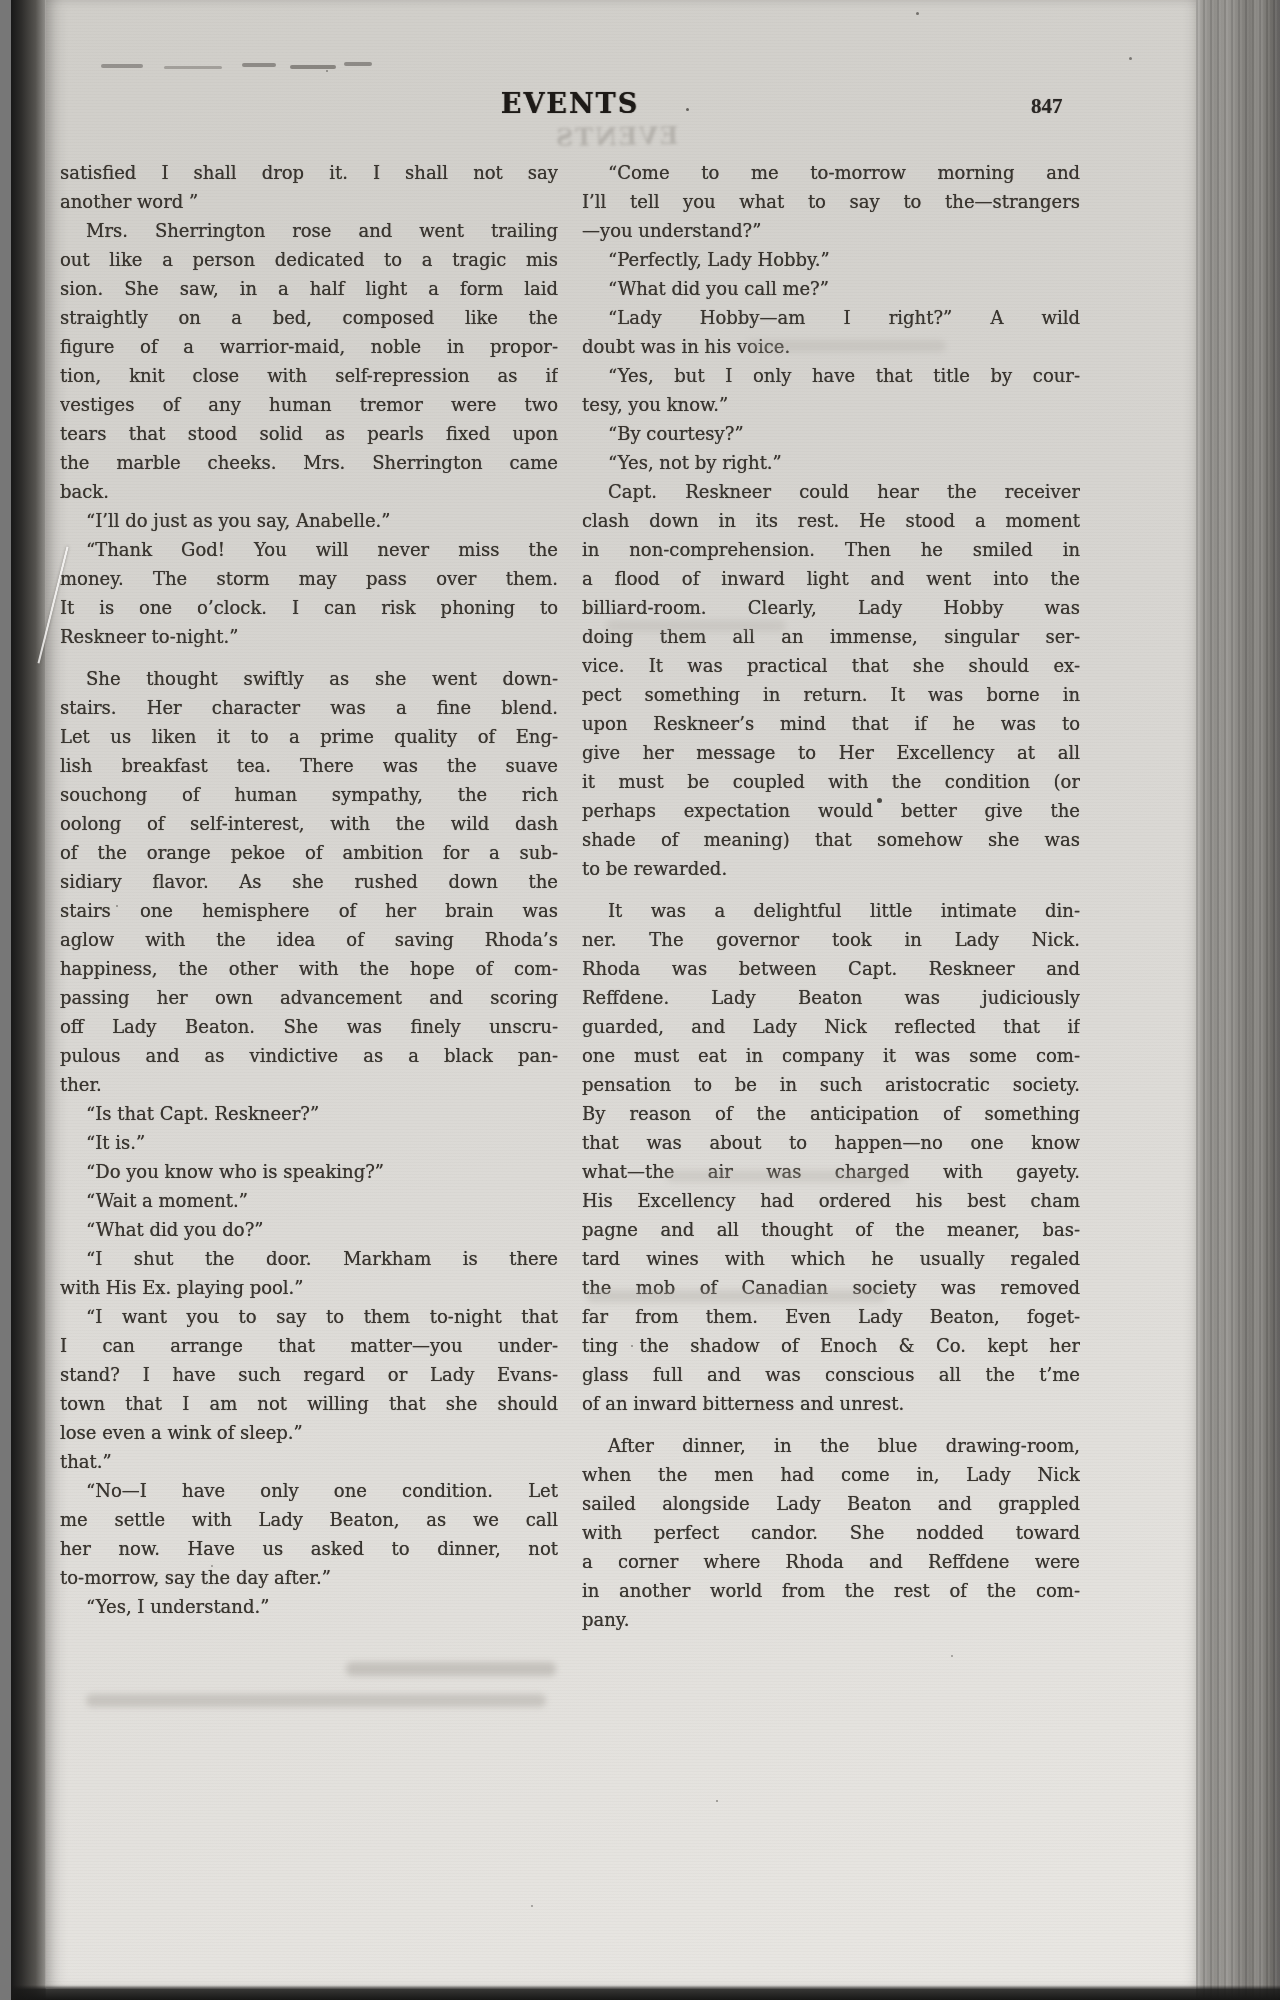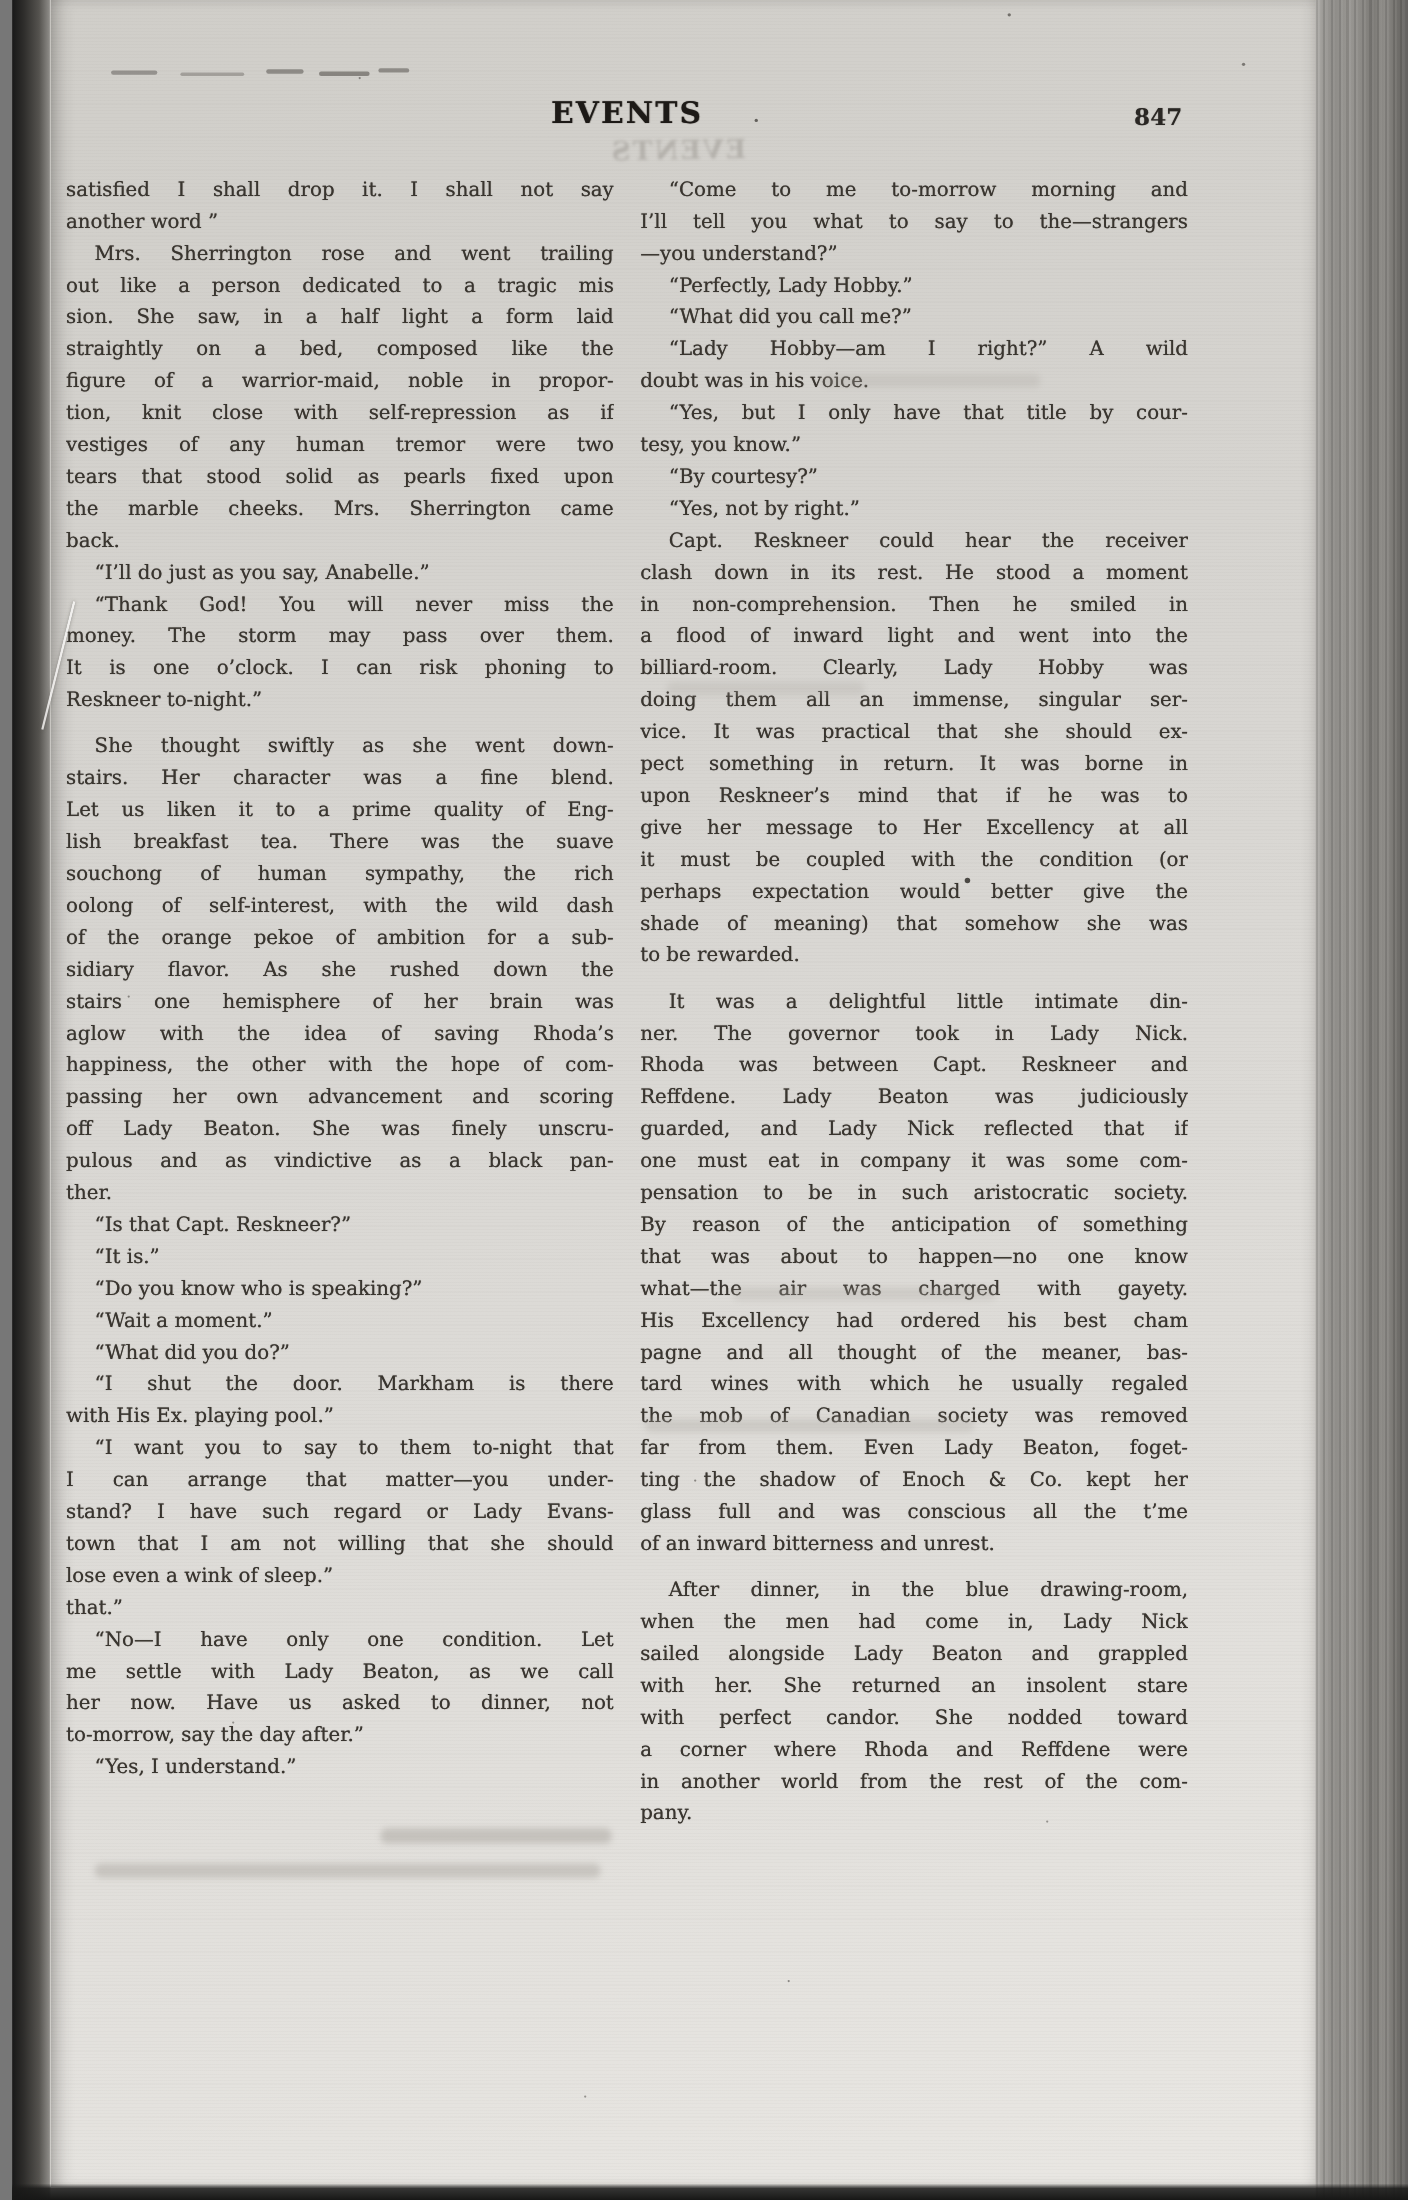--- a/index.html
+++ b/index.html
@@ -34,21 +34,21 @@
   
   .running-head{
     position:absolute; left:14px; top:88px; width:1020px; text-align:center;
   }
   .running-head .title{
     display:inline-block; font-weight:bold; font-size:27px; letter-spacing:2px;
     color:#1d1a17; text-shadow:0 0 1px rgba(30,26,22,.65), 1px 0 0 rgba(30,26,22,.2);
   }
   .page-number{
     position:absolute; left:985px; top:94px; font-weight:bold; font-size:21px;
-    color:#2a2724; text-shadow:0 0 1px rgba(40,36,32,.5);
+    color:#2a2724; text-shadow:0 0 1px rgba(40,36,32,.5);font-family:Liberation Serif, serif;
   }
   
   .ghost-title{
     position:absolute; left:485px; top:122px; width:170px; text-align:center;
     font-weight:bold; font-size:24px; letter-spacing:2px; color:#97938d;
     transform:scaleX(-1) rotate(1deg); filter:blur(1.6px); opacity:.5;
   }
   
   .text-block{
     position:absolute; left:14px; top:158px; width:1020px;
@@ -185,21 +185,20 @@
           <div class="line">pagne and all thought of the meaner, bas-</div>
           <div class="line">tard wines with which he usually regaled</div>
           <div class="line">the mob of Canadian society was removed</div>
           <div class="line">far from them.  Even Lady Beaton, foget-</div>
           <div class="line">ting the shadow of Enoch &amp; Co. kept her</div>
           <div class="line">glass full and was conscious all the t’me</div>
           <div class="line end">of an inward bitterness and unrest.</div>
           <div class="line indent gap">After dinner, in the blue drawing-room,</div>
           <div class="line">when the men had come in, Lady Nick</div>
           <div class="line">sailed alongside Lady Beaton and grappled</div>
-          <div class="line">with her.  She returned an insolent stare</div>
           <div class="line">with perfect candor.  She nodded toward</div>
           <div class="line">a corner where Rhoda and Reffdene were</div>
           <div class="line">in another world from the rest of the com-</div>
           <div class="line end">pany.</div>
         </div>
     </div>
 
     <div class="ghost" style="left:300px;top:1662px;width:210px;height:14px;opacity:.55;"></div>
     <div class="ghost" style="left:40px;top:1694px;width:460px;height:13px;opacity:.5;"></div>
     <div class="ghost" style="left:540px;top:1290px;width:300px;height:12px;opacity:.35;"></div>

